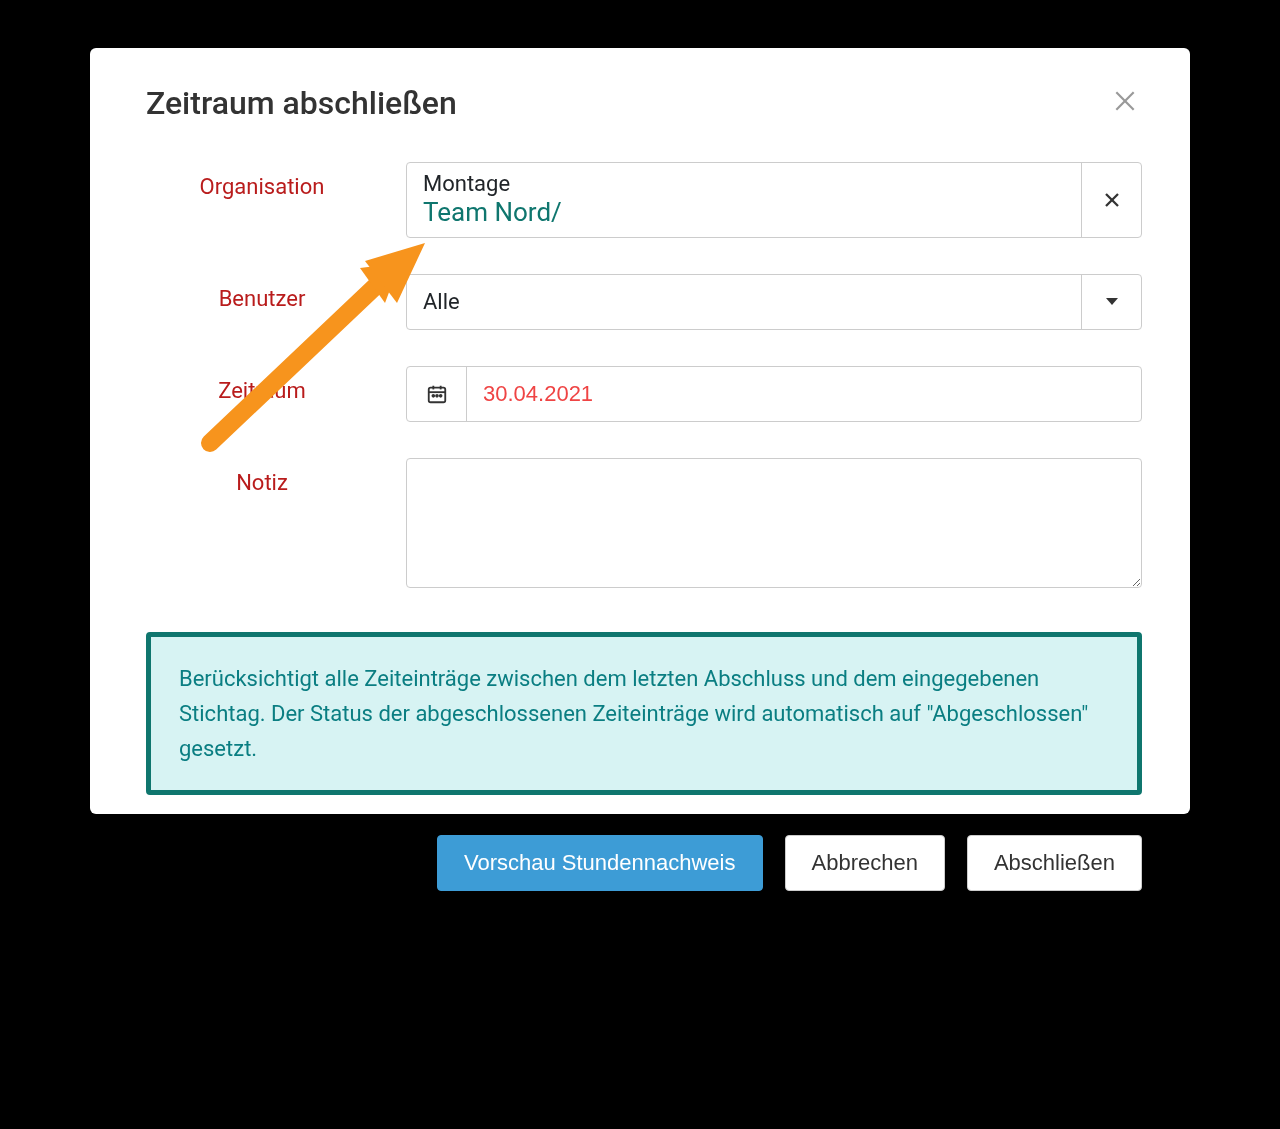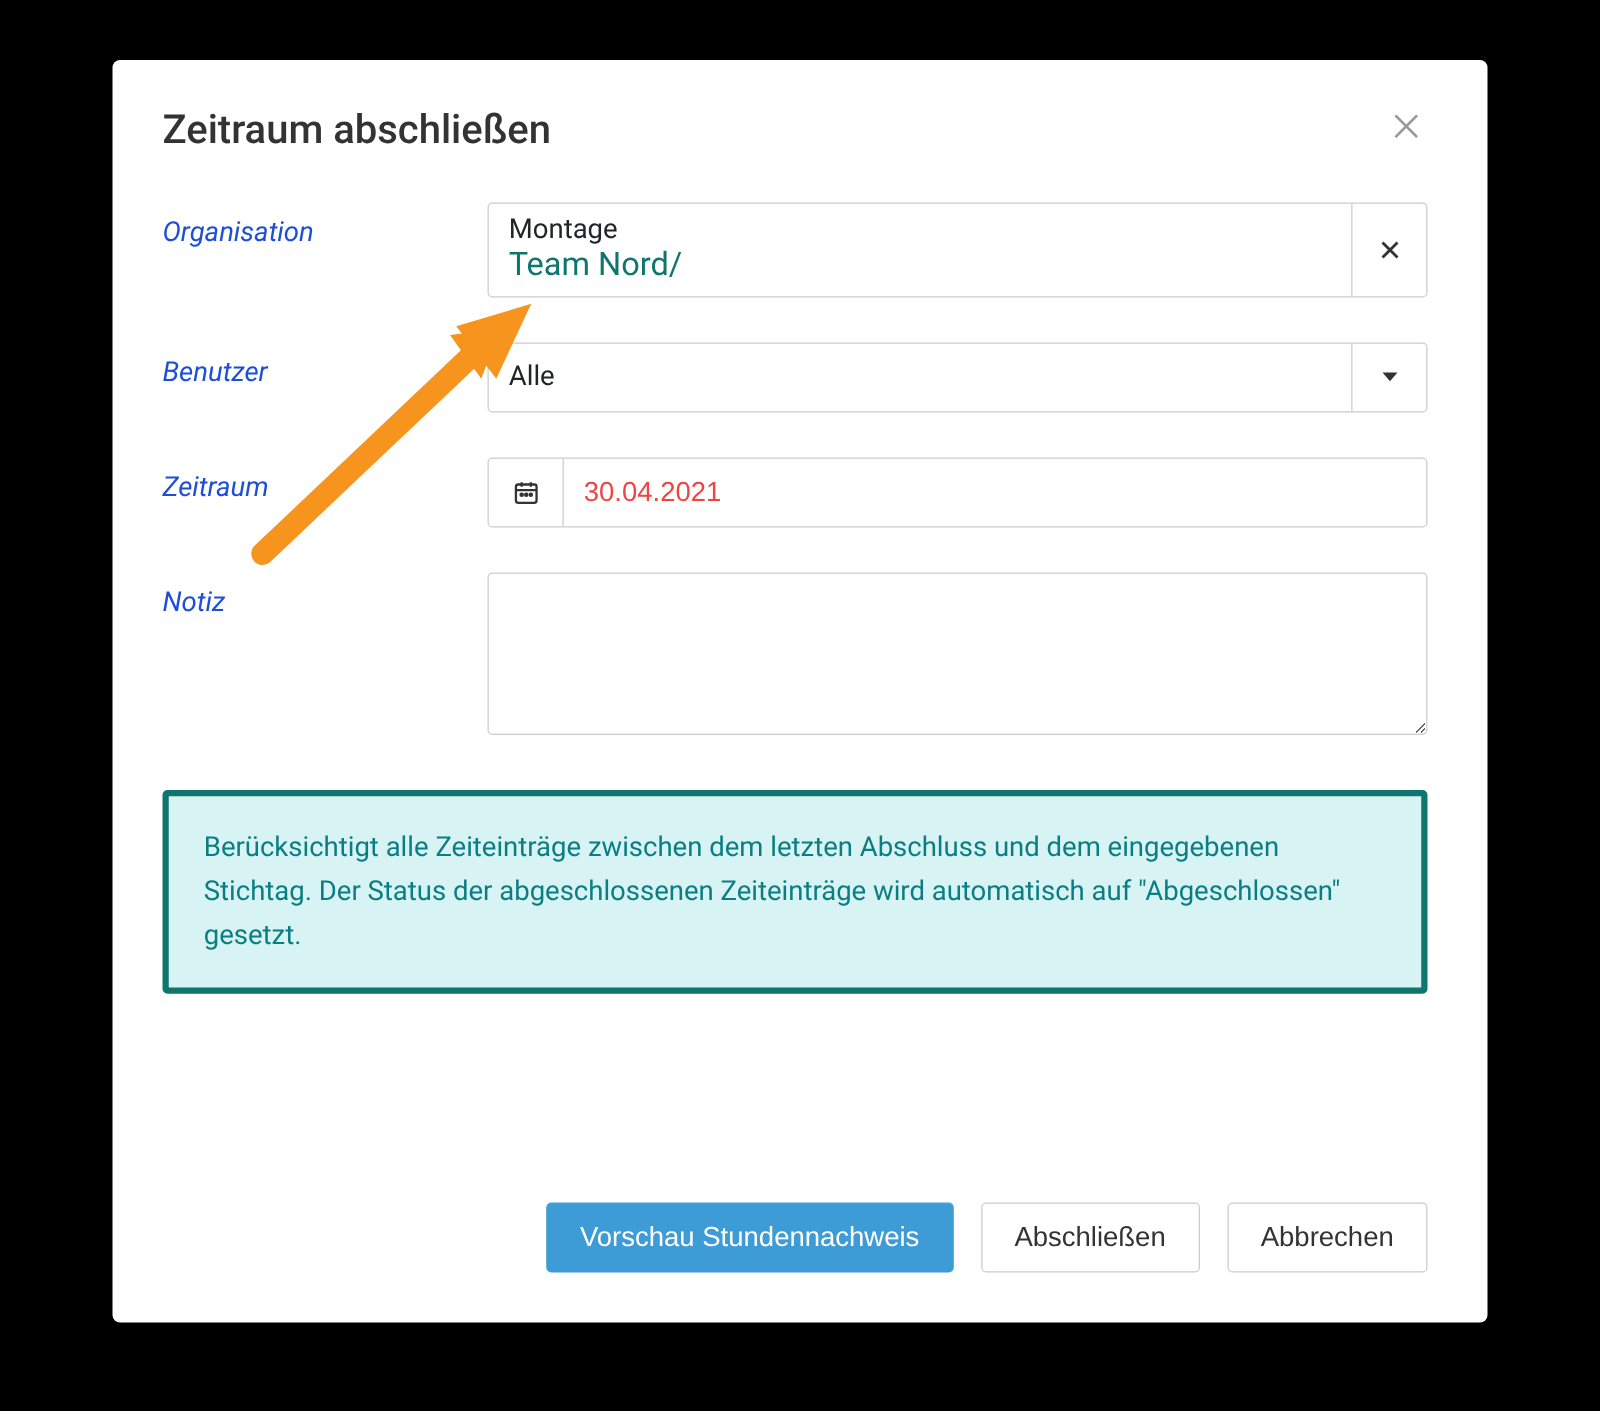--- a/index.html
+++ b/index.html
@@ -19,23 +19,23 @@
     padding:48px;
     width:1280px;
     height:1129px;
   }
   .dialog {
     position:relative;
     background:#fff;
     border-radius:6px;
     box-shadow:0 10px 40px rgba(0,0,0,0.5);
     width:1100px;
-    height:1010px;
+    height:766px;
     margin:0 auto;
-    padding:36px 48px 40px 40px;
+    padding:36px 48px 40px 56px;
     display:flex;
     flex-direction:column;
   }
   .dialog-header {
     display:flex;
     justify-content:space-between;
     align-items:flex-start;
   }
   .dialog-title {
     font-size:32px;
@@ -51,26 +51,25 @@
     padding:4px;
   }
   .close-btn svg { width:26px; height:26px; stroke:#999; stroke-width:2; }
   .form-row {
     display:flex;
     align-items:flex-start;
     margin-bottom:36px;
   }
   .form-label {
     width:260px;
-    text-align:left;
+    text-align:center;
     padding-right:28px;
     padding-top:12px;
     font-size:22px;
-    color:#1d4ed8;
-    font-style:italic;
+    color:#b91c1c;
   }
   .form-control-wrap {
     flex:1;
   }
   .input-group {
     display:flex;
     border:1px solid #ccc;
     border-radius:4px;
     background:#fff;
     min-height:56px;
@@ -246,22 +245,22 @@
       <div class="form-label">Notiz</div>
       <div class="form-control-wrap">
         <textarea class="note" style=""></textarea>
       </div>
     </div>
 
     <div class="info-box">Berücksichtigt alle Zeiteinträge zwischen dem letzten Abschluss und dem eingegebenen Stichtag. Der Status der abgeschlossenen Zeiteinträge wird automatisch auf "Abgeschlossen" gesetzt.</div>
 
     <div class="dialog-footer">
       <button class="btn btn-primary">Vorschau Stundennachweis</button>
+      <button class="btn">Abbrechen</button>
       <button class="btn">Abschließen</button>
-      <button class="btn">Abbrechen</button>
     </div>
 
     <div class="arrow-annotation">
       <svg width="240" height="220">
         <defs>
           <marker id="arrowhead" markerWidth="8" markerHeight="8" refX="6" refY="4" orient="auto">
             <polygon points="0 0, 8 4, 0 8" fill="#f7941d"></polygon>
           </marker>
         </defs>
         <line x1="10" y1="200" x2="200" y2="20" stroke="#f7941d" stroke-width="18" stroke-linecap="round"></line>

